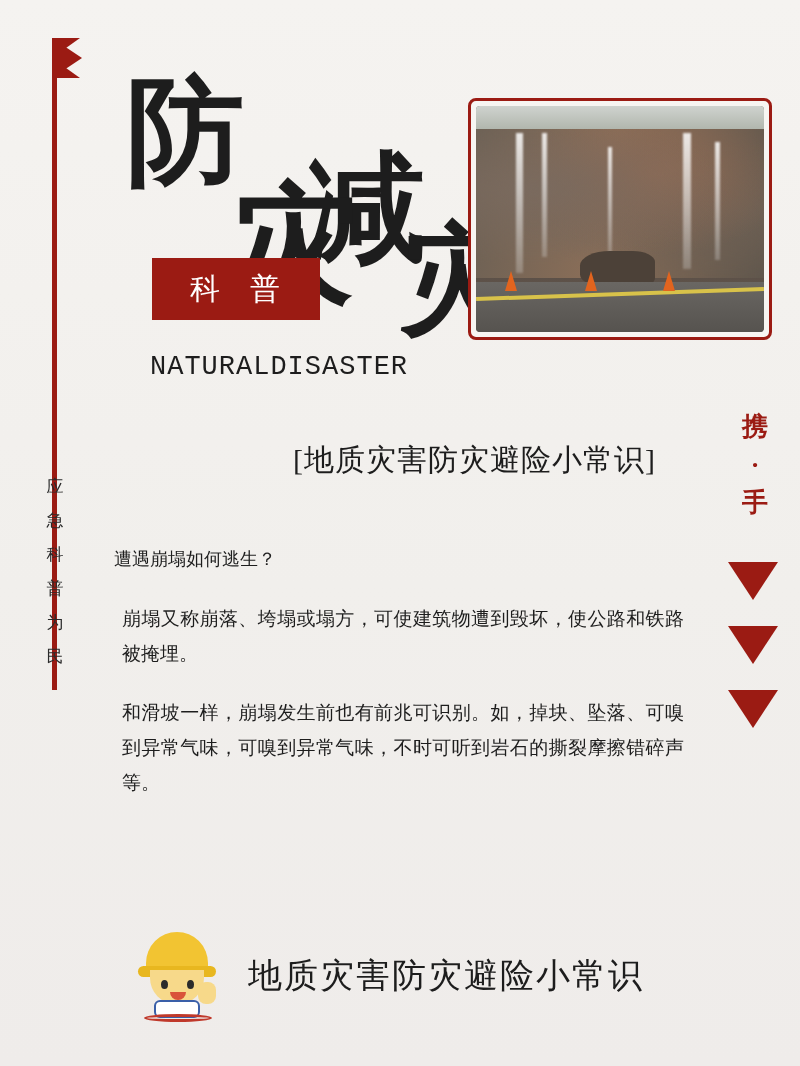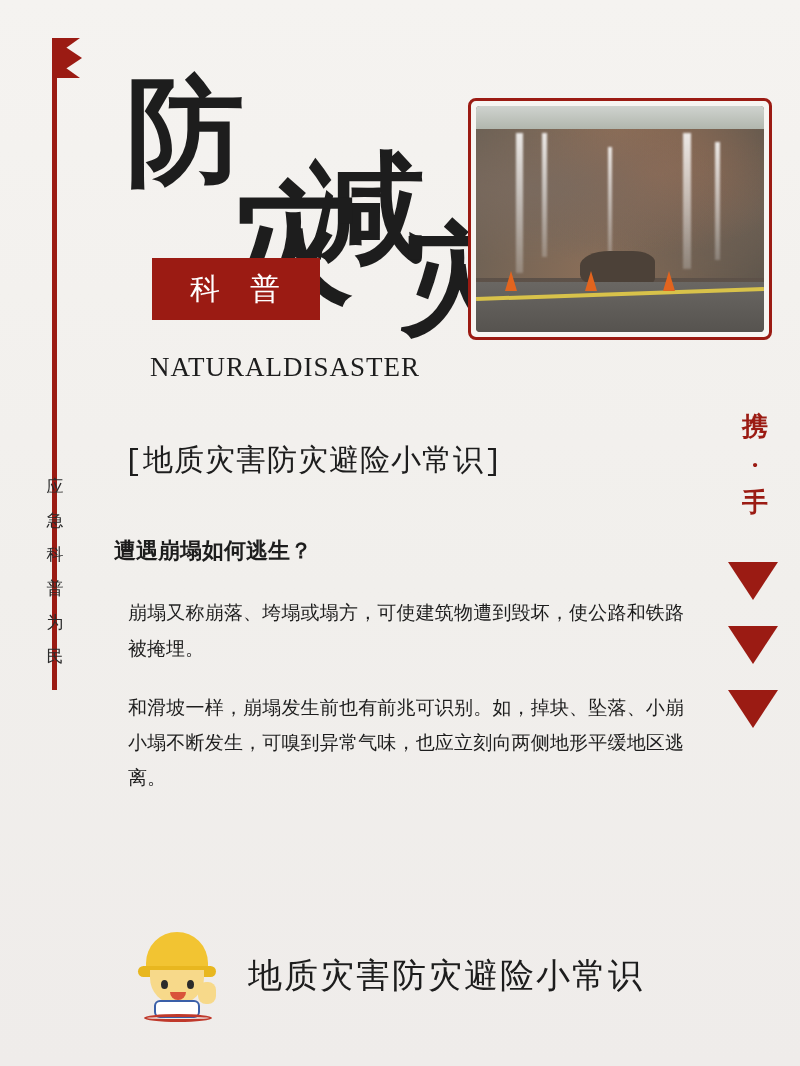--- a/index.html
+++ b/index.html
@@ -101,21 +101,21 @@
     font-family: "Liberation Serif", "DejaVu Serif", serif;
     font-size: 30px;
     letter-spacing: 2px;
   }
   .kepu-box span { display: inline-block; }
 
   .en-title {
     position: absolute;
     left: 150px;
     top: 352px;
-    font-family: Liberation Serif, serif;
+    font-family: Liberation Mono, monospace;
     font-size: 27px;
     letter-spacing: 1px;
     color: #1d1d1d;
   }
 
   
   .photo-frame {
     position: absolute;
     left: 468px;
     top: 98px;
@@ -213,47 +213,46 @@
     border-right: 25px solid transparent;
     border-top: 38px solid #9b1b13;
   }
   .t1 { top: 562px; }
   .t2 { top: 626px; }
   .t3 { top: 690px; }
 
   
   .headline {
     position: absolute;
-    left: 124px;
+    left: 136px;
     top: 440px;
     width: 520px;
-    text-align: left;
+    text-align: right;
     font-size: 30px;
     color: #1d1d1d;
-    font-family: Liberation Mono, monospace;
+    font-family: Liberation Serif, serif;
     letter-spacing: 1px;
   }
   .body {
     position: absolute;
     left: 114px;
     top: 528px;
     width: 570px;
   }
   .q {
-    font-size: 22px;
-    color: #1d1d1d;
-    margin: 4px 0 26px 0;
+    font-size: 18px;
+    color: #1d1d1d;
+    margin: 16px 0 26px 0;
     line-height: 1.7;
-    font-weight: bold;
   }
   .p {
     font-size: 19px;
     color: #1d1d1d;
     line-height: 1.85;
-    margin: 0 0 24px 14px;
+    margin: 0 0 24px 8px;
     text-align: justify;
   }
 
   
   .footer {
     position: absolute;
     left: 130px;
     top: 928px;
     width: 600px;
     height: 96px;
@@ -377,21 +376,21 @@
   </div>
   <div class="tri t1"></div>
   <div class="tri t2"></div>
   <div class="tri t3"></div>
 
   <div class="headline">[地质灾害防灾避险小常识]</div>
 
   <div class="body">
     <p class="q">遭遇崩塌如何逃生？</p>
     <p class="p">崩塌又称崩落、垮塌或塌方，可使建筑物遭到毁坏，使公路和铁路被掩埋。</p>
-    <p class="p">和滑坡一样，崩塌发生前也有前兆可识别。如，掉块、坠落、小崩小塌不断发生，可嗅到异常气味，也应立刻向两侧地形平缓地区逃离。</p>
+    <p class="p">和滑坡一样，崩塌发生前也有前兆可识别。如，掉块、坠落、可嗅到异常气味，可嗅到异常气味，不时可听到岩石的撕裂摩擦错碎声等。</p>
   </div>
 
   <div class="footer">
     <div class="mascot">
       <div class="helmet"></div>
       <div class="brim"></div>
       <div class="face"></div>
       <div class="eye eye-l"></div>
       <div class="eye eye-r"></div>
       <div class="mouth"></div>

